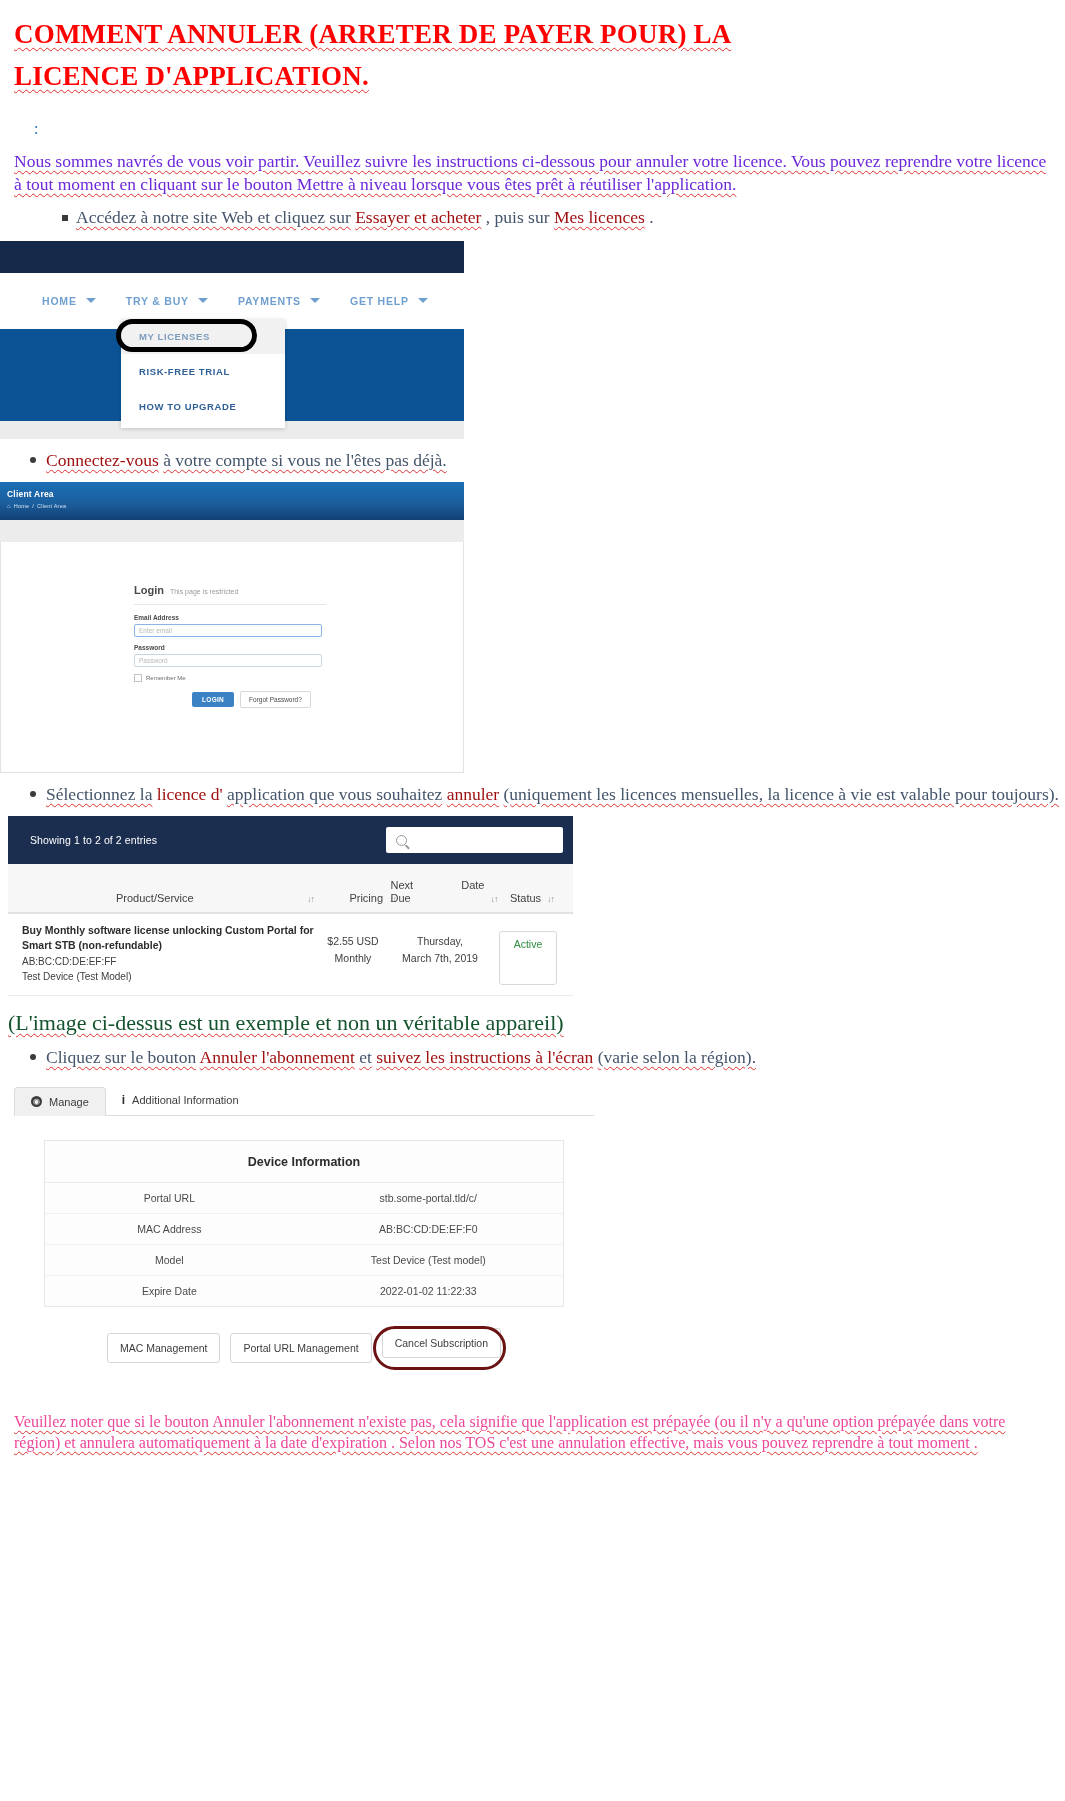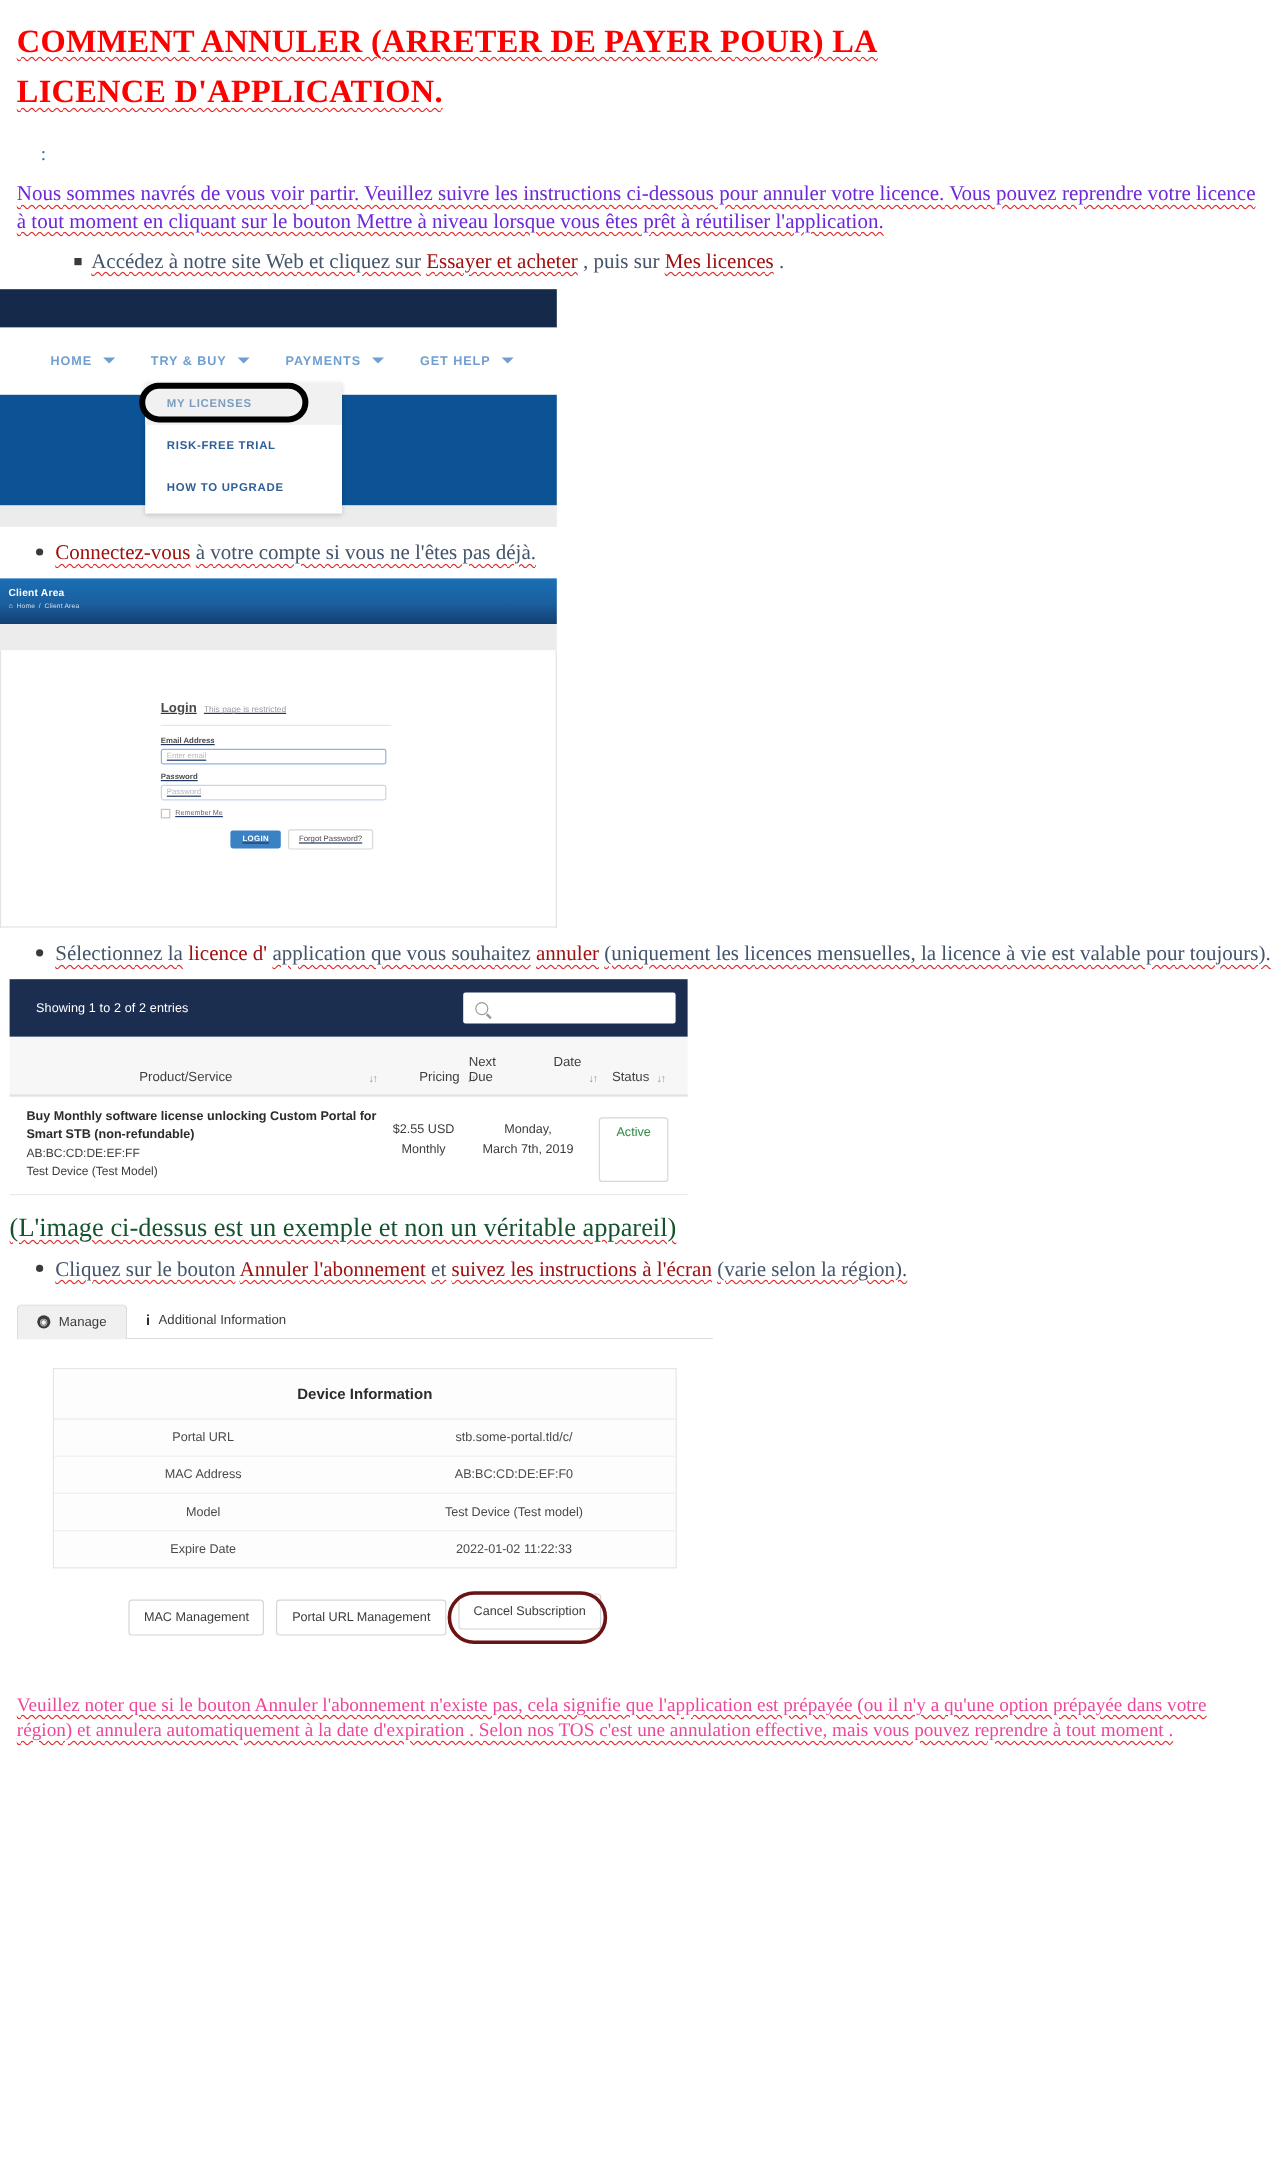--- a/index.html
+++ b/index.html
@@ -116,21 +116,21 @@
     left:116px; top:-10px;
     width:141px; height:33px;
     border:5px solid #000;
     border-radius:20px;
     box-sizing:border-box;
     z-index:4;
     pointer-events:none;
   }
 
   
-  .shot-client{ margin:10px 0 0 0; width:464px; border:0;text-decoration:underline; }
+  .shot-client{ margin:10px 0 0 0; width:464px; border:0; }
   .ca-head{
     height:38px;
     background:linear-gradient(180deg,#1a6fb5 0%,#1b5f9e 55%,#123f73 100%);
     position:relative;
     font-family:"Liberation Sans", sans-serif;
   }
   .ca-title{
     position:absolute;left:7px;top:7px;
     color:#ffffff;font-size:8.5px;font-weight:bold;letter-spacing:.2px;
   }
@@ -396,21 +396,21 @@
         <div class="t1">Buy Monthly software license unlocking Custom Portal for</div>
         <div class="t1">Smart STB (non-refundable)</div>
         <div class="t2">AB:BC:CD:DE:EF:FF</div>
         <div class="t2">Test Device (Test Model)</div>
       </div>
       <div class="cell-price">
         <div>$2.55 USD</div>
         <div>Monthly</div>
       </div>
       <div class="cell-due">
-        <div>Monday,</div>
+        <div>Thursday,</div>
         <div>March 7th, 2019</div>
       </div>
       <div class="cell-status">
         <span class="badge">Active</span>
       </div>
     </div>
   </div>
 
   <div class="caption sp">(L'image ci-dessus est un exemple et non un véritable appareil)</div>
 

